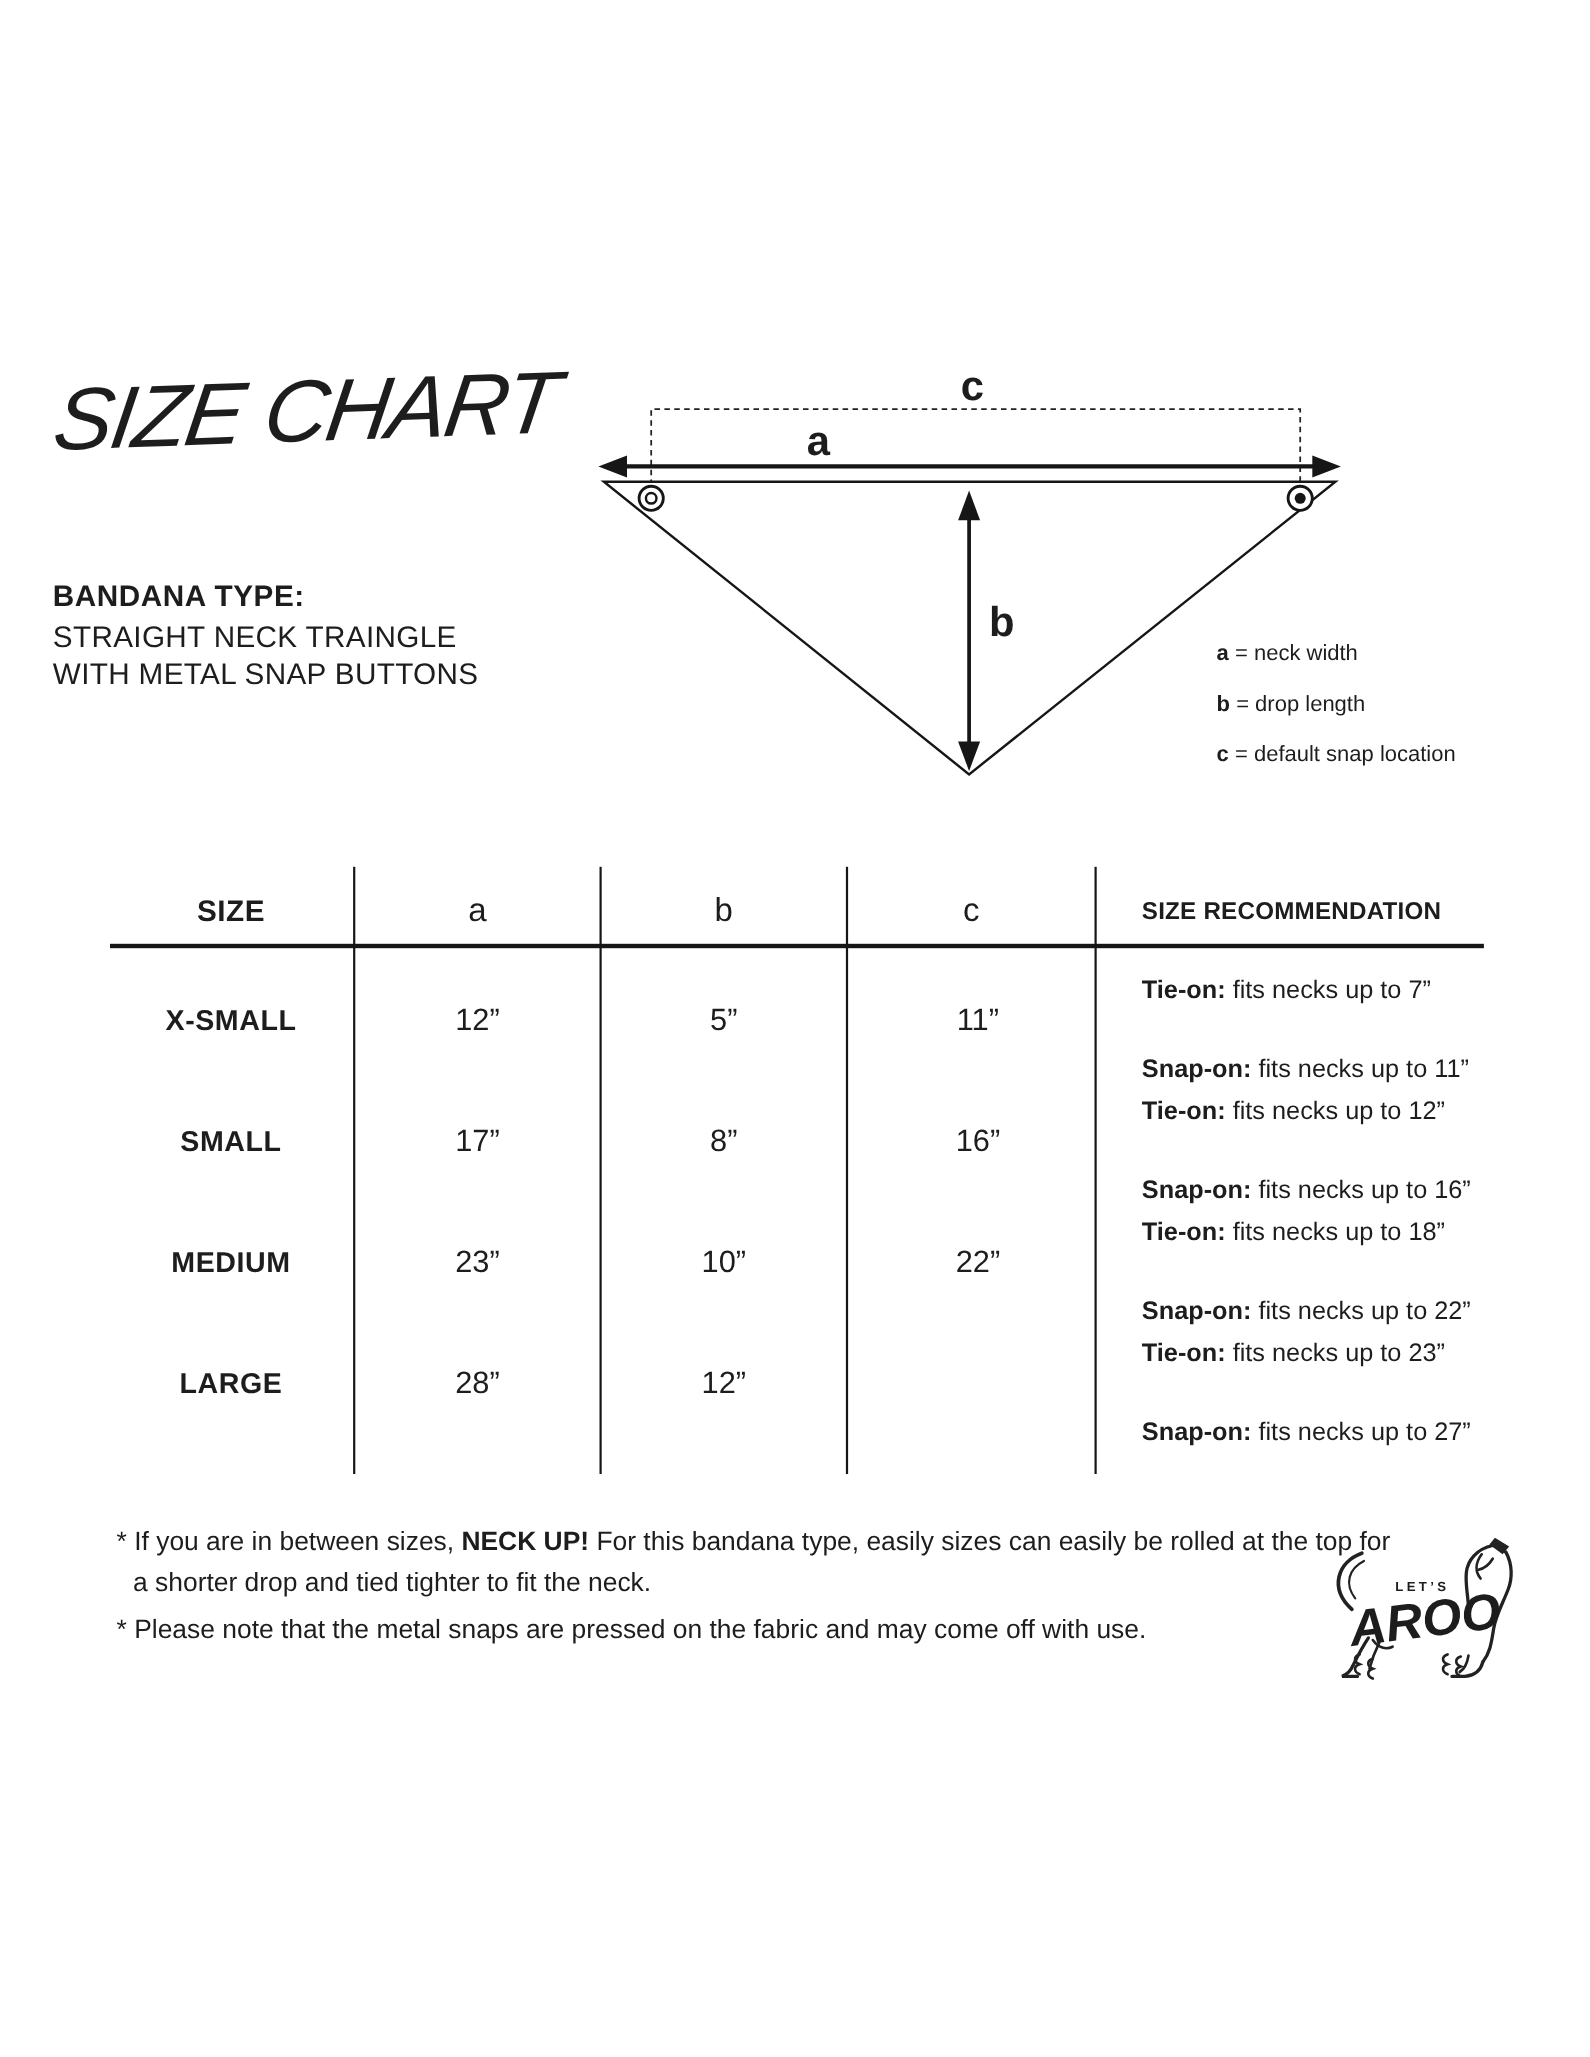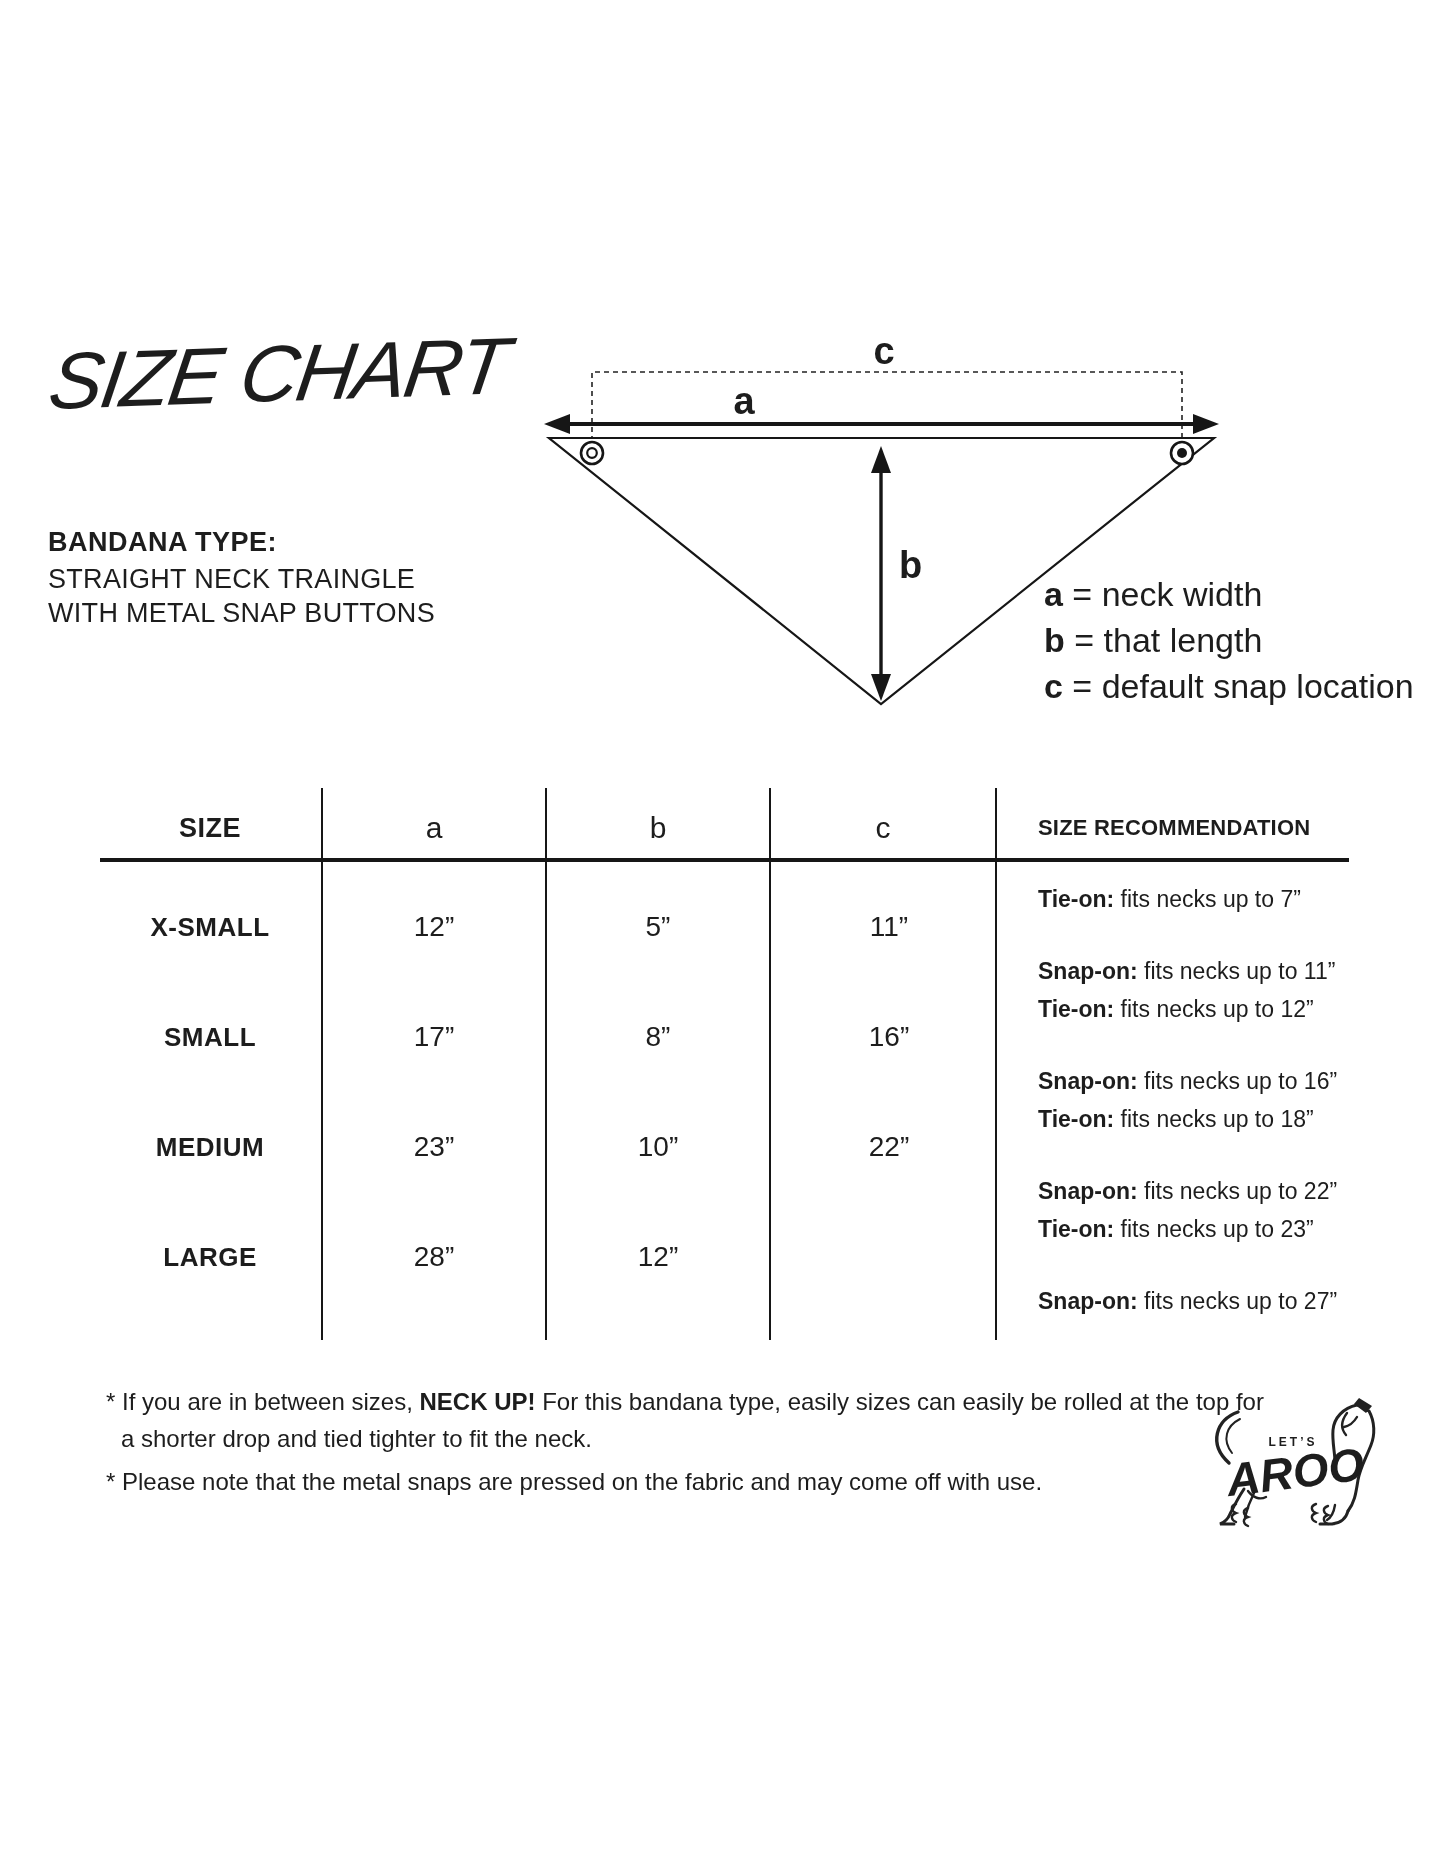--- a/index.html
+++ b/index.html
@@ -25,21 +25,21 @@
   }
 
   
   .btype-label { left: 48px; top: 493px; font-size: 27px; font-weight: 700; letter-spacing: .5px; margin-top: 34px; }
   .btype-desc  { left: 48px; top: 562px; font-size: 27px; line-height: 34px; letter-spacing: .3px; }
 
   
   .diagram { left: 430px; top: 325px; width: 815px; height: 395px; }
 
   
-  .legend { left: 1044px; top: 571px; font-size: 34px; line-height: 46px; }
+  .legend { left: 1106px; top: 571px; font-size: 20px; line-height: 46px; }
   .legend b { font-weight: 700; }
 
   
   .rule-thick { left: 100px; top: 858px; width: 1249px; height: 4px; background: #161616; }
   .vline { top: 788px; width: 2px; height: 552px; background: #161616; }
   .vline.v1 { left: 321px; } .vline.v2 { left: 545px; }
   .vline.v3 { left: 769px; } .vline.v4 { left: 995px; }
 
   
   .thead-cell { top: 806px; height: 44px; display: flex; align-items: center; justify-content: center; }
@@ -112,21 +112,21 @@
     <g>
       <line x1="881" y1="460" x2="881" y2="688" stroke="#161616" stroke-width="3.4"></line>
       <polygon points="881,446 871,473 891,473" fill="#161616"></polygon>
       <polygon points="881,701 871,674 891,674" fill="#161616"></polygon>
     </g>
     <text x="899" y="578" font-size="38" font-weight="bold">b</text>
   </svg>
 
   <div class="abs legend">
     <div><b>a</b><span> = neck width</span></div>
-    <div><b>b</b><span> = that length</span></div>
+    <div><b>b</b><span> = drop length</span></div>
     <div><b>c</b><span> = default snap location</span></div>
   </div>
 
   <div class="abs thead-cell h-size">SIZE</div>
   <div class="abs thead-cell h-a">a</div>
   <div class="abs thead-cell h-b">b</div>
   <div class="abs thead-cell h-c">c</div>
   <div class="abs thead-cell h-rec">SIZE RECOMMENDATION</div>
 
   <div class="abs rule-thick"></div>

